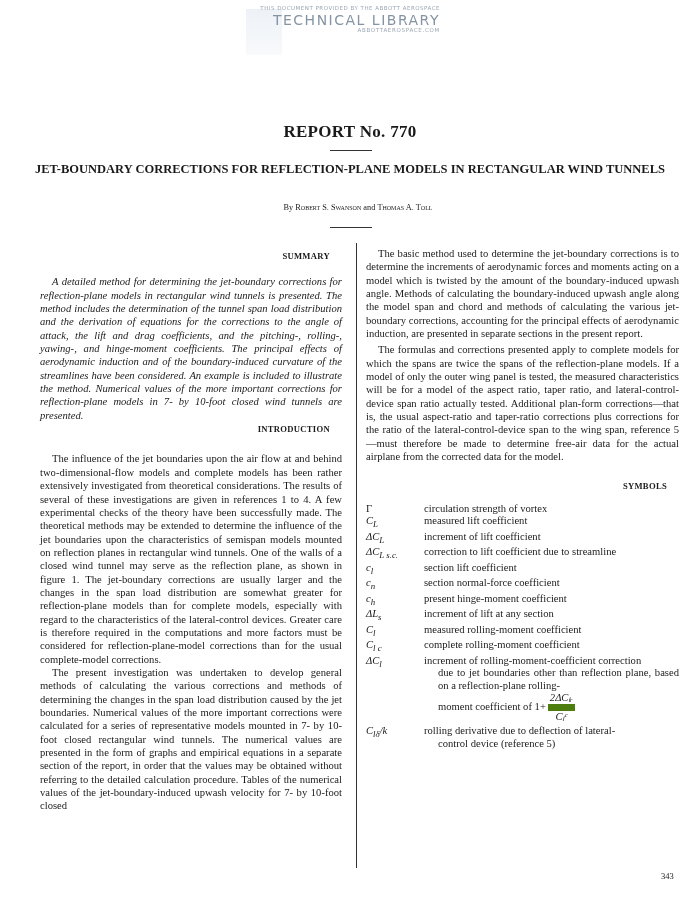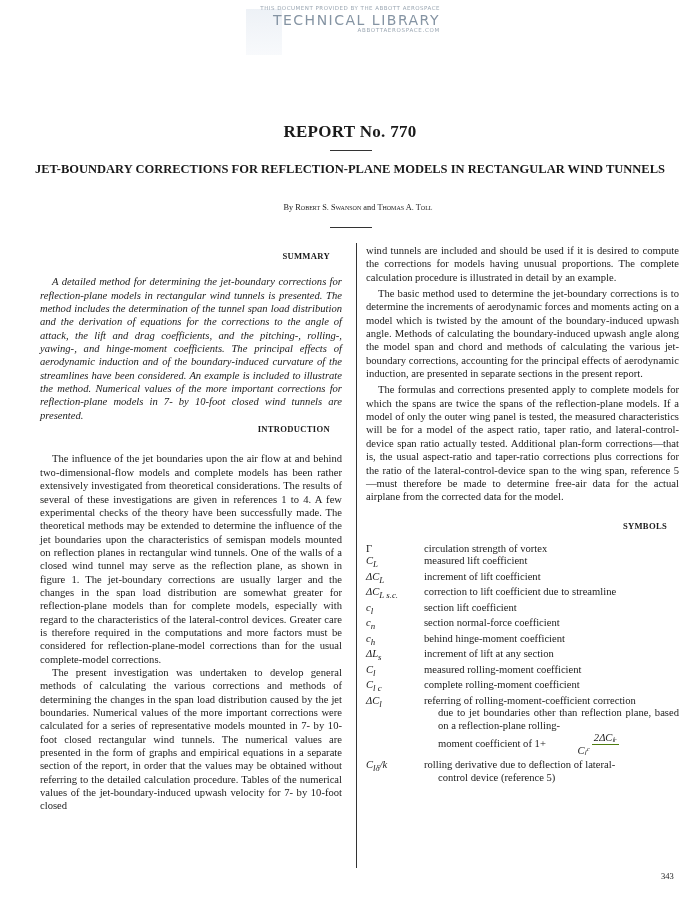--- a/index.html
+++ b/index.html
@@ -36,21 +36,21 @@
   .intro-h { margin-top: 1px; }
   .gap { height: 4px; }
 
   .symbols-h { margin-top: 16px; margin-bottom: 10px; }
   .sym-row { display: flex; line-height: 12.4px; }
   .sym { width: 58px; flex: 0 0 58px; font-style: italic; }
   .def { flex: 1; text-align: justify; }
   .def .cont { display: block; padding-left: 14px; }
   .formula { display: inline-flex; align-items: center; vertical-align: middle; }
   .frac { display: inline-flex; flex-direction: column; align-items: center; margin-left: 2px; font-style: italic; }
-  .frac .num { border-bottom: 1px solid #4d7c0f; padding: 0 2px; line-height: 12px; margin-left: 44px; }
+  .frac .num { border-bottom: 7px solid #4d7c0f; padding: 0 2px; line-height: 12px; }
   .frac .den { line-height: 12px; }
   .page-number { position: absolute; left: 661px; top: 871px; font-family: "Liberation Serif", serif; font-size: 8.5px; }
 </style>
 </head>
 <body>
 
 <div class="watermark">
   <div class="wm-box"></div>
   <div class="wm-line1">THIS DOCUMENT PROVIDED BY THE ABBOTT AEROSPACE</div>
   <div class="wm-line2">TECHNICAL LIBRARY</div>
@@ -73,21 +73,20 @@
   <p class="summary-text">A detailed method for determining the jet-boundary corrections for reflection-plane models in rectangular wind tunnels is presented. The method includes the determination of the tunnel span load distribution and the derivation of equations for the corrections to the angle of attack, the lift and drag coefficients, and the pitching-, rolling-, yawing-, and hinge-moment coefficients. The principal effects of aerodynamic induction and of the boundary-induced curvature of the streamlines have been considered. An example is included to illustrate the method. Numerical values of the more important corrections for reflection-plane models in 7- by 10-foot closed wind tunnels are presented.</p>
   <h2 class="heading intro-h">INTRODUCTION</h2>
   <div class="gap"></div>
   <p>The influence of the jet boundaries upon the air flow at and behind two-dimensional-flow models and complete models has been rather extensively investigated from theoretical considerations. The results of several of these investigations are given in references 1 to 4. A few experimental checks of the theory have been successfully made. The theoretical methods may be extended to determine the influence of the jet boundaries upon the characteristics of semispan models mounted on reflection planes in rectangular wind tunnels. One of the walls of a closed wind tunnel may serve as the reflection plane, as shown in figure 1. The jet-boundary corrections are usually larger and the changes in the span load distribution are somewhat greater for reflection-plane models than for complete models, especially with regard to the characteristics of the lateral-control devices. Greater care is therefore required in the computations and more factors must be considered for reflection-plane-model corrections than for the usual complete-model corrections.</p>
   <p>The present investigation was undertaken to develop general methods of calculating the various corrections and methods of determining the changes in the span load distribution caused by the jet boundaries. Numerical values of the more important corrections were calculated for a series of representative models mounted in 7- by 10-foot closed rectangular wind tunnels. The numerical values are presented in the form of graphs and empirical equations in a separate section of the report, in order that the values may be obtained without referring to the detailed calculation procedure. Tables of the numerical values of the jet-boundary-induced upwash velocity for 7- by 10-foot closed</p>
 </div>
 
 <div class="divider"></div>
 
 <div class="col col-right">
-  <p style="text-indent:0">wind tunnels are included and should be used if it is desired to compute the corrections for models having unusual proportions. The complete calculation procedure is illustrated in detail by an example.</p>
   <div style="height:3px"></div>
   <p>The basic method used to determine the jet-boundary corrections is to determine the increments of aerodynamic forces and moments acting on a model which is twisted by the amount of the boundary-induced upwash angle. Methods of calculating the boundary-induced upwash angle along the model span and chord and methods of calculating the various jet-boundary corrections, accounting for the principal effects of aerodynamic induction, are presented in separate sections in the present report.</p>
   <div style="height:3px"></div>
   <p>The formulas and corrections presented apply to complete models for which the spans are twice the spans of the reflection-plane models. If a model of only the outer wing panel is tested, the measured characteristics will be for a model of the aspect ratio, taper ratio, and lateral-control-device span ratio actually tested. Additional plan-form corrections—that is, the usual aspect-ratio and taper-ratio corrections plus corrections for the ratio of the lateral-control-device span to the wing span, reference 5—must therefore be made to determine free-air data for the actual airplane from the corrected data for the model.</p>
 
   <h2 class="heading symbols-h">SYMBOLS</h2>
   <div>
     <div class="sym-row">
       <span class="sym" style="font-style:normal">Γ</span>
       <span class="def">circulation strength of vortex</span>
@@ -107,38 +106,38 @@
     <div class="sym-row">
       <span class="sym"><span>c</span><sub>l</sub></span>
       <span class="def">section lift coefficient</span>
     </div>
     <div class="sym-row">
       <span class="sym"><span>c</span><sub>n</sub></span>
       <span class="def">section normal-force coefficient</span>
     </div>
     <div class="sym-row">
       <span class="sym"><span>c</span><sub>h</sub></span>
-      <span class="def">behind hinge-moment coefficient</span>
+      <span class="def">present hinge-moment coefficient</span>
     </div>
     <div class="sym-row">
       <span class="sym"><span>ΔL</span><sub>s</sub></span>
       <span class="def">increment of lift at any section</span>
     </div>
     <div class="sym-row">
       <span class="sym"><span>C</span><sub>l</sub></span>
       <span class="def">measured rolling-moment coefficient</span>
     </div>
     <div class="sym-row">
       <span class="sym"><span>C</span><sub>l c</sub></span>
       <span class="def">complete rolling-moment coefficient</span>
     </div>
     <div class="sym-row">
       <span class="sym"><span>ΔC</span><sub>l</sub></span>
       <span class="def">
-        <span>referring of rolling-moment-coefficient correction</span>
+        <span>increment of rolling-moment-coefficient correction</span>
         <span class="cont">due to jet boundaries other than reflection plane, based on a reflection-plane rolling-</span>
         <span class="cont">
           <span class="formula">
             <span>moment coefficient of 1+</span>
             <span class="frac">
               <span class="num">2ΔCₗᵣ</span>
               <span class="den">Cₗᶜ</span>
             </span>
           </span>
         </span>

